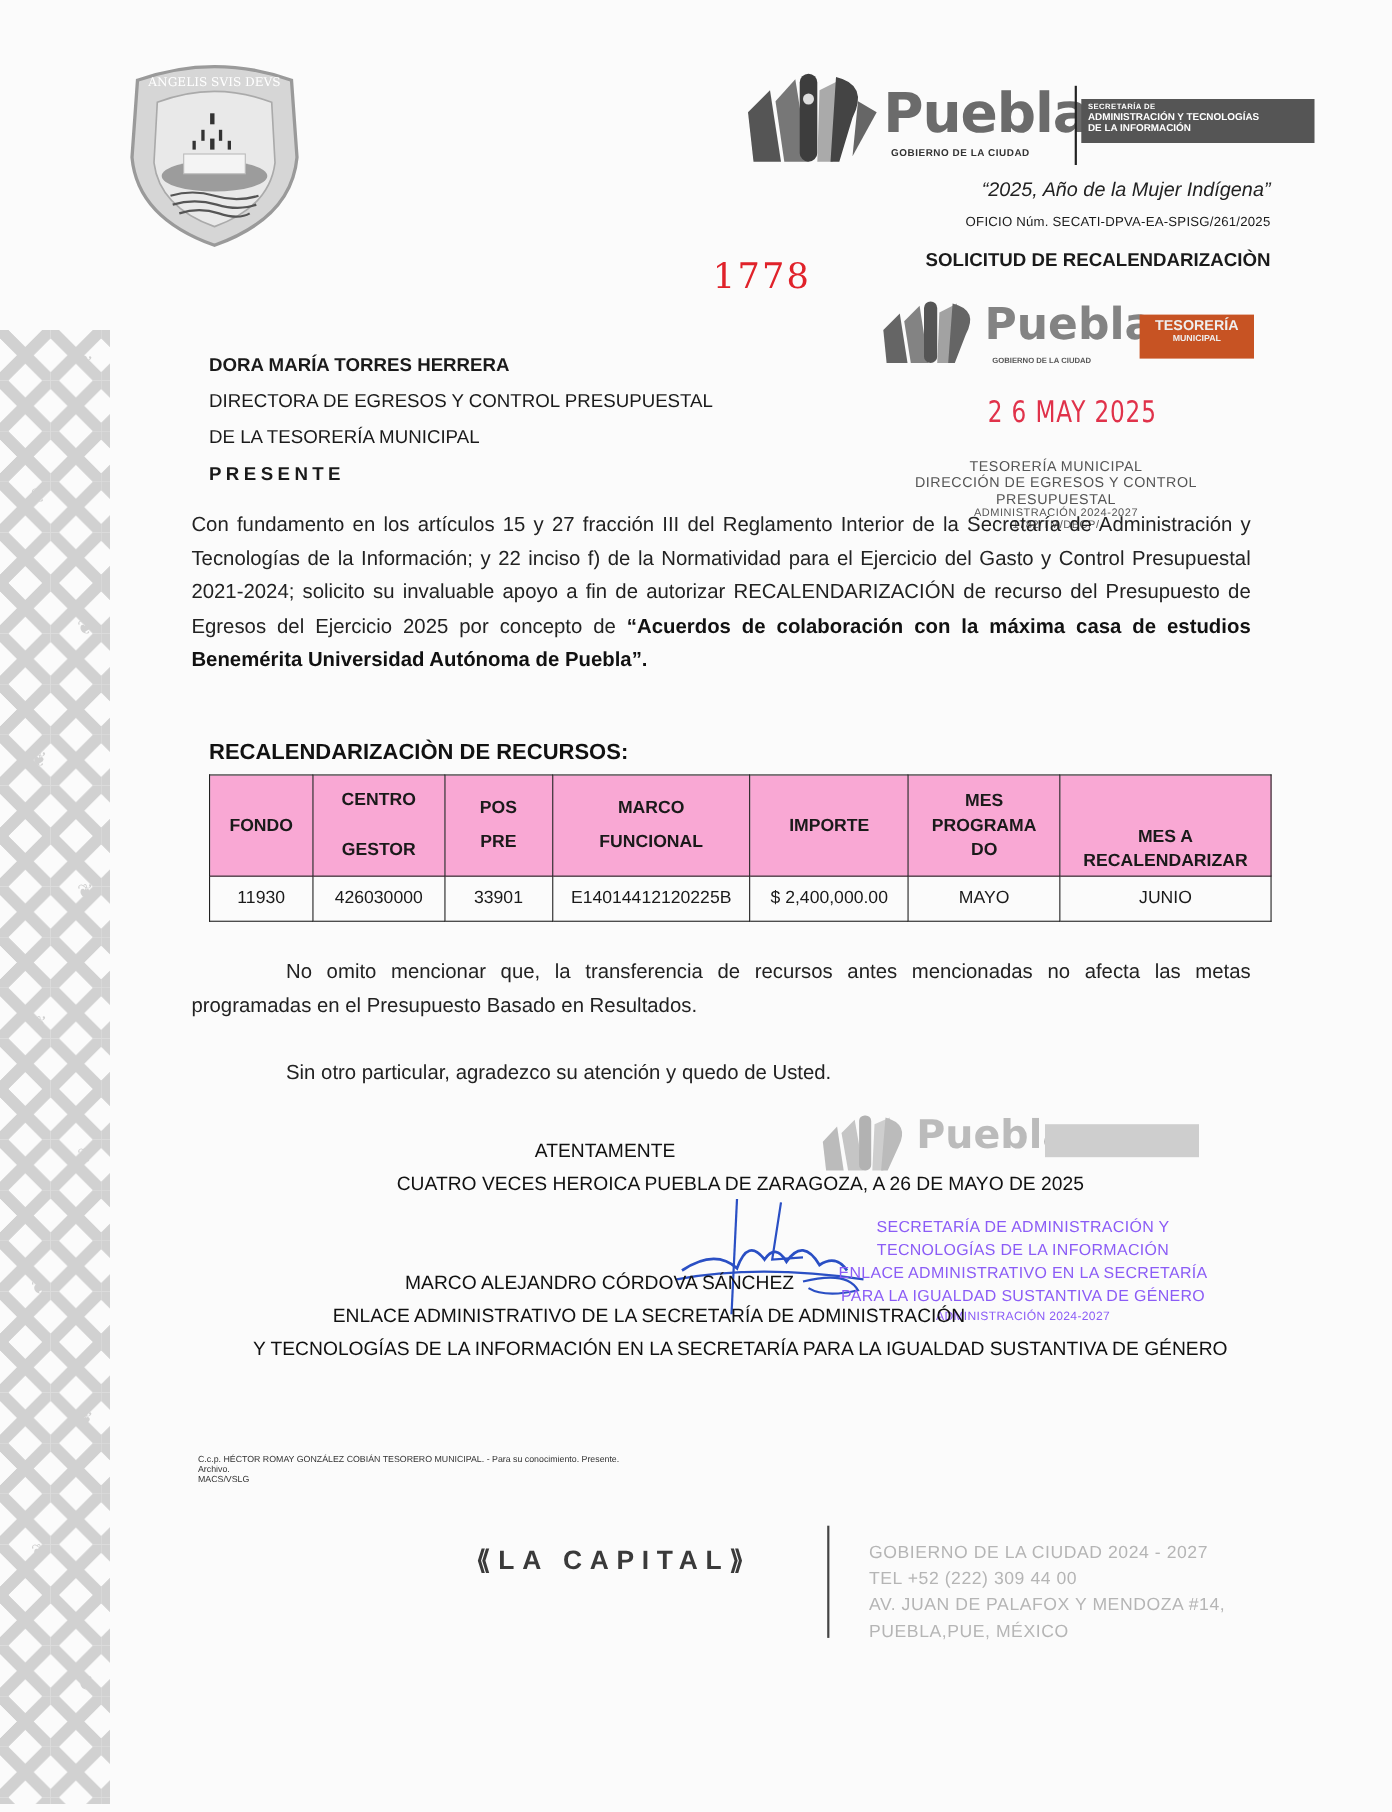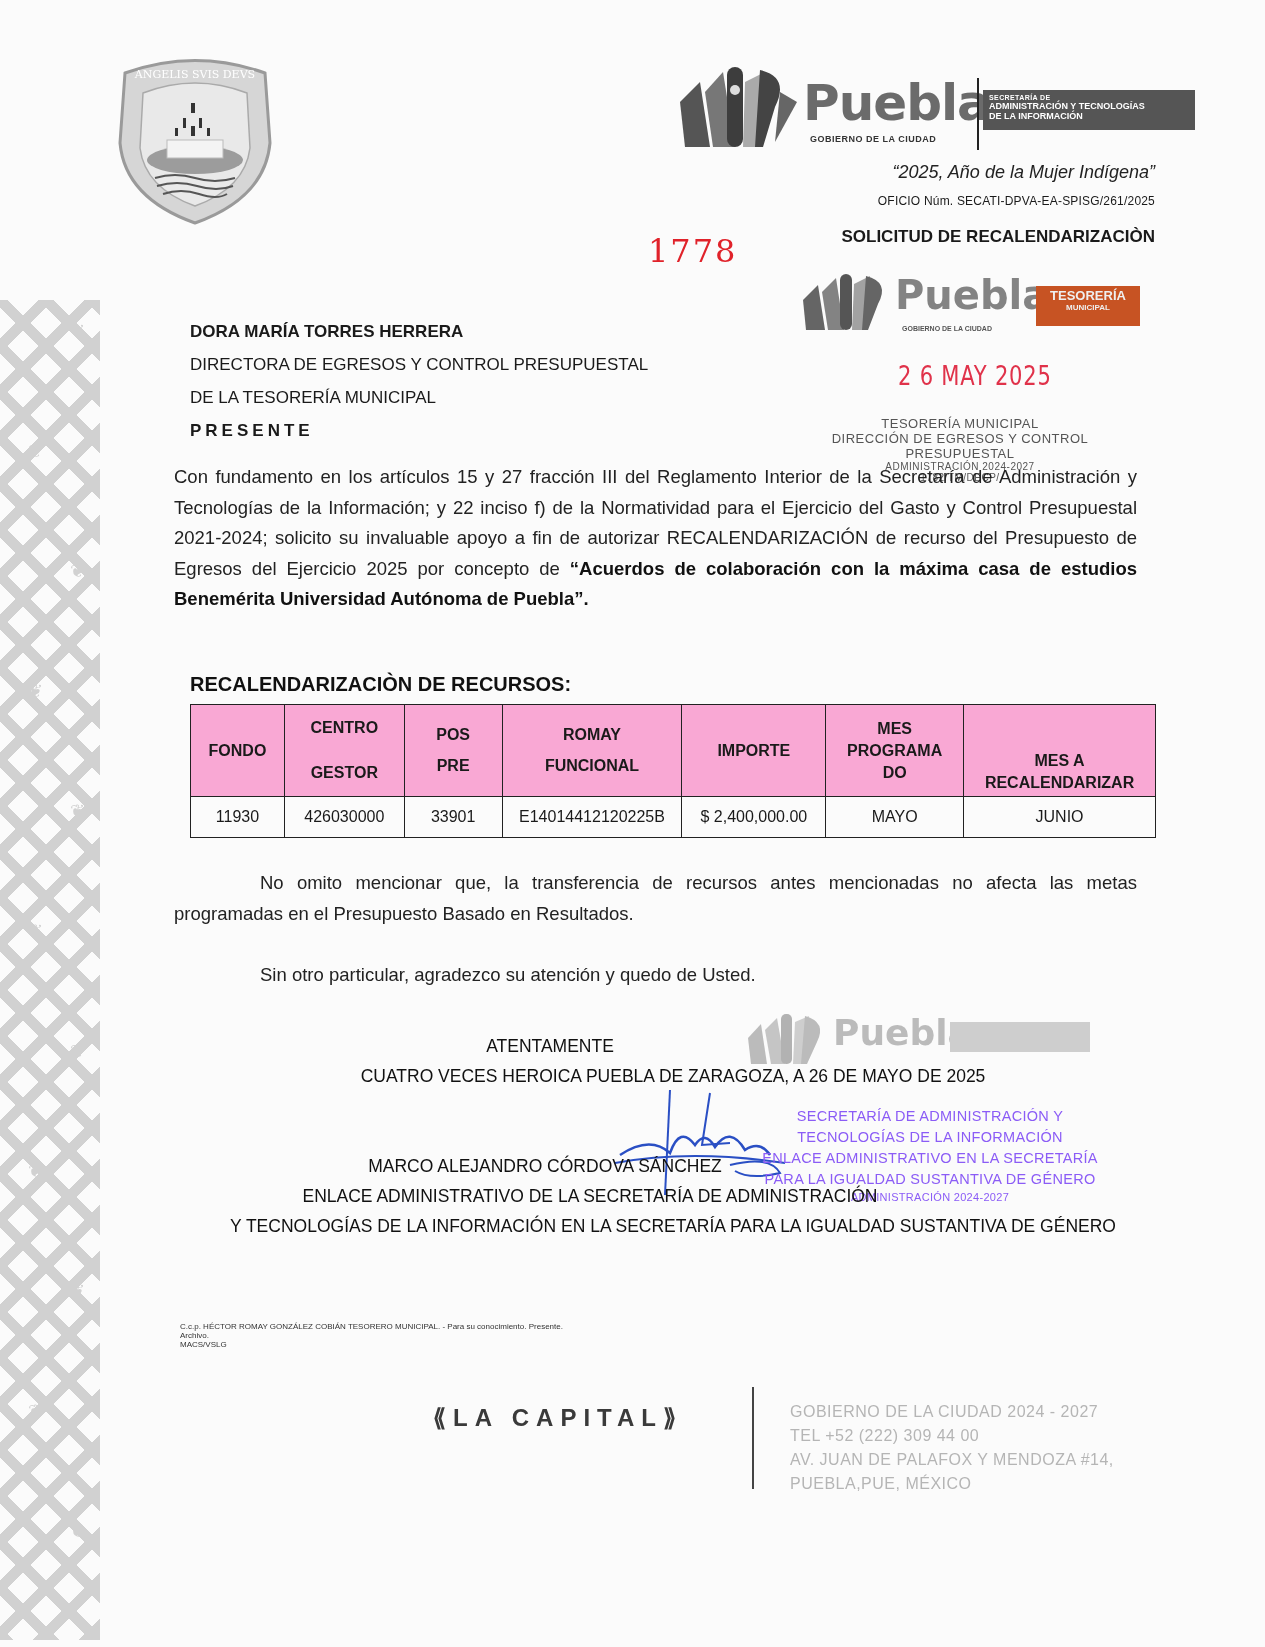--- a/index.html
+++ b/index.html
@@ -222,21 +222,21 @@
       <th><span>FONDO</span></th>
       <th>
           <div>CENTRO</div>
           <div style="margin-top:23px">GESTOR</div>
         </th>
       <th>
           <div>POS</div>
           <div style="margin-top:9px">PRE</div>
         </th>
       <th>
-          <div>ROMAY</div>
+          <div>MARCO</div>
           <div style="margin-top:9px">FUNCIONAL</div>
         </th>
       <th><span>IMPORTE</span></th>
       <th>
           <div>MES</div>
           <div>PROGRAMA</div>
           <div>DO</div>
         </th>
       <th class="bottom">
           <div>MES A</div>

